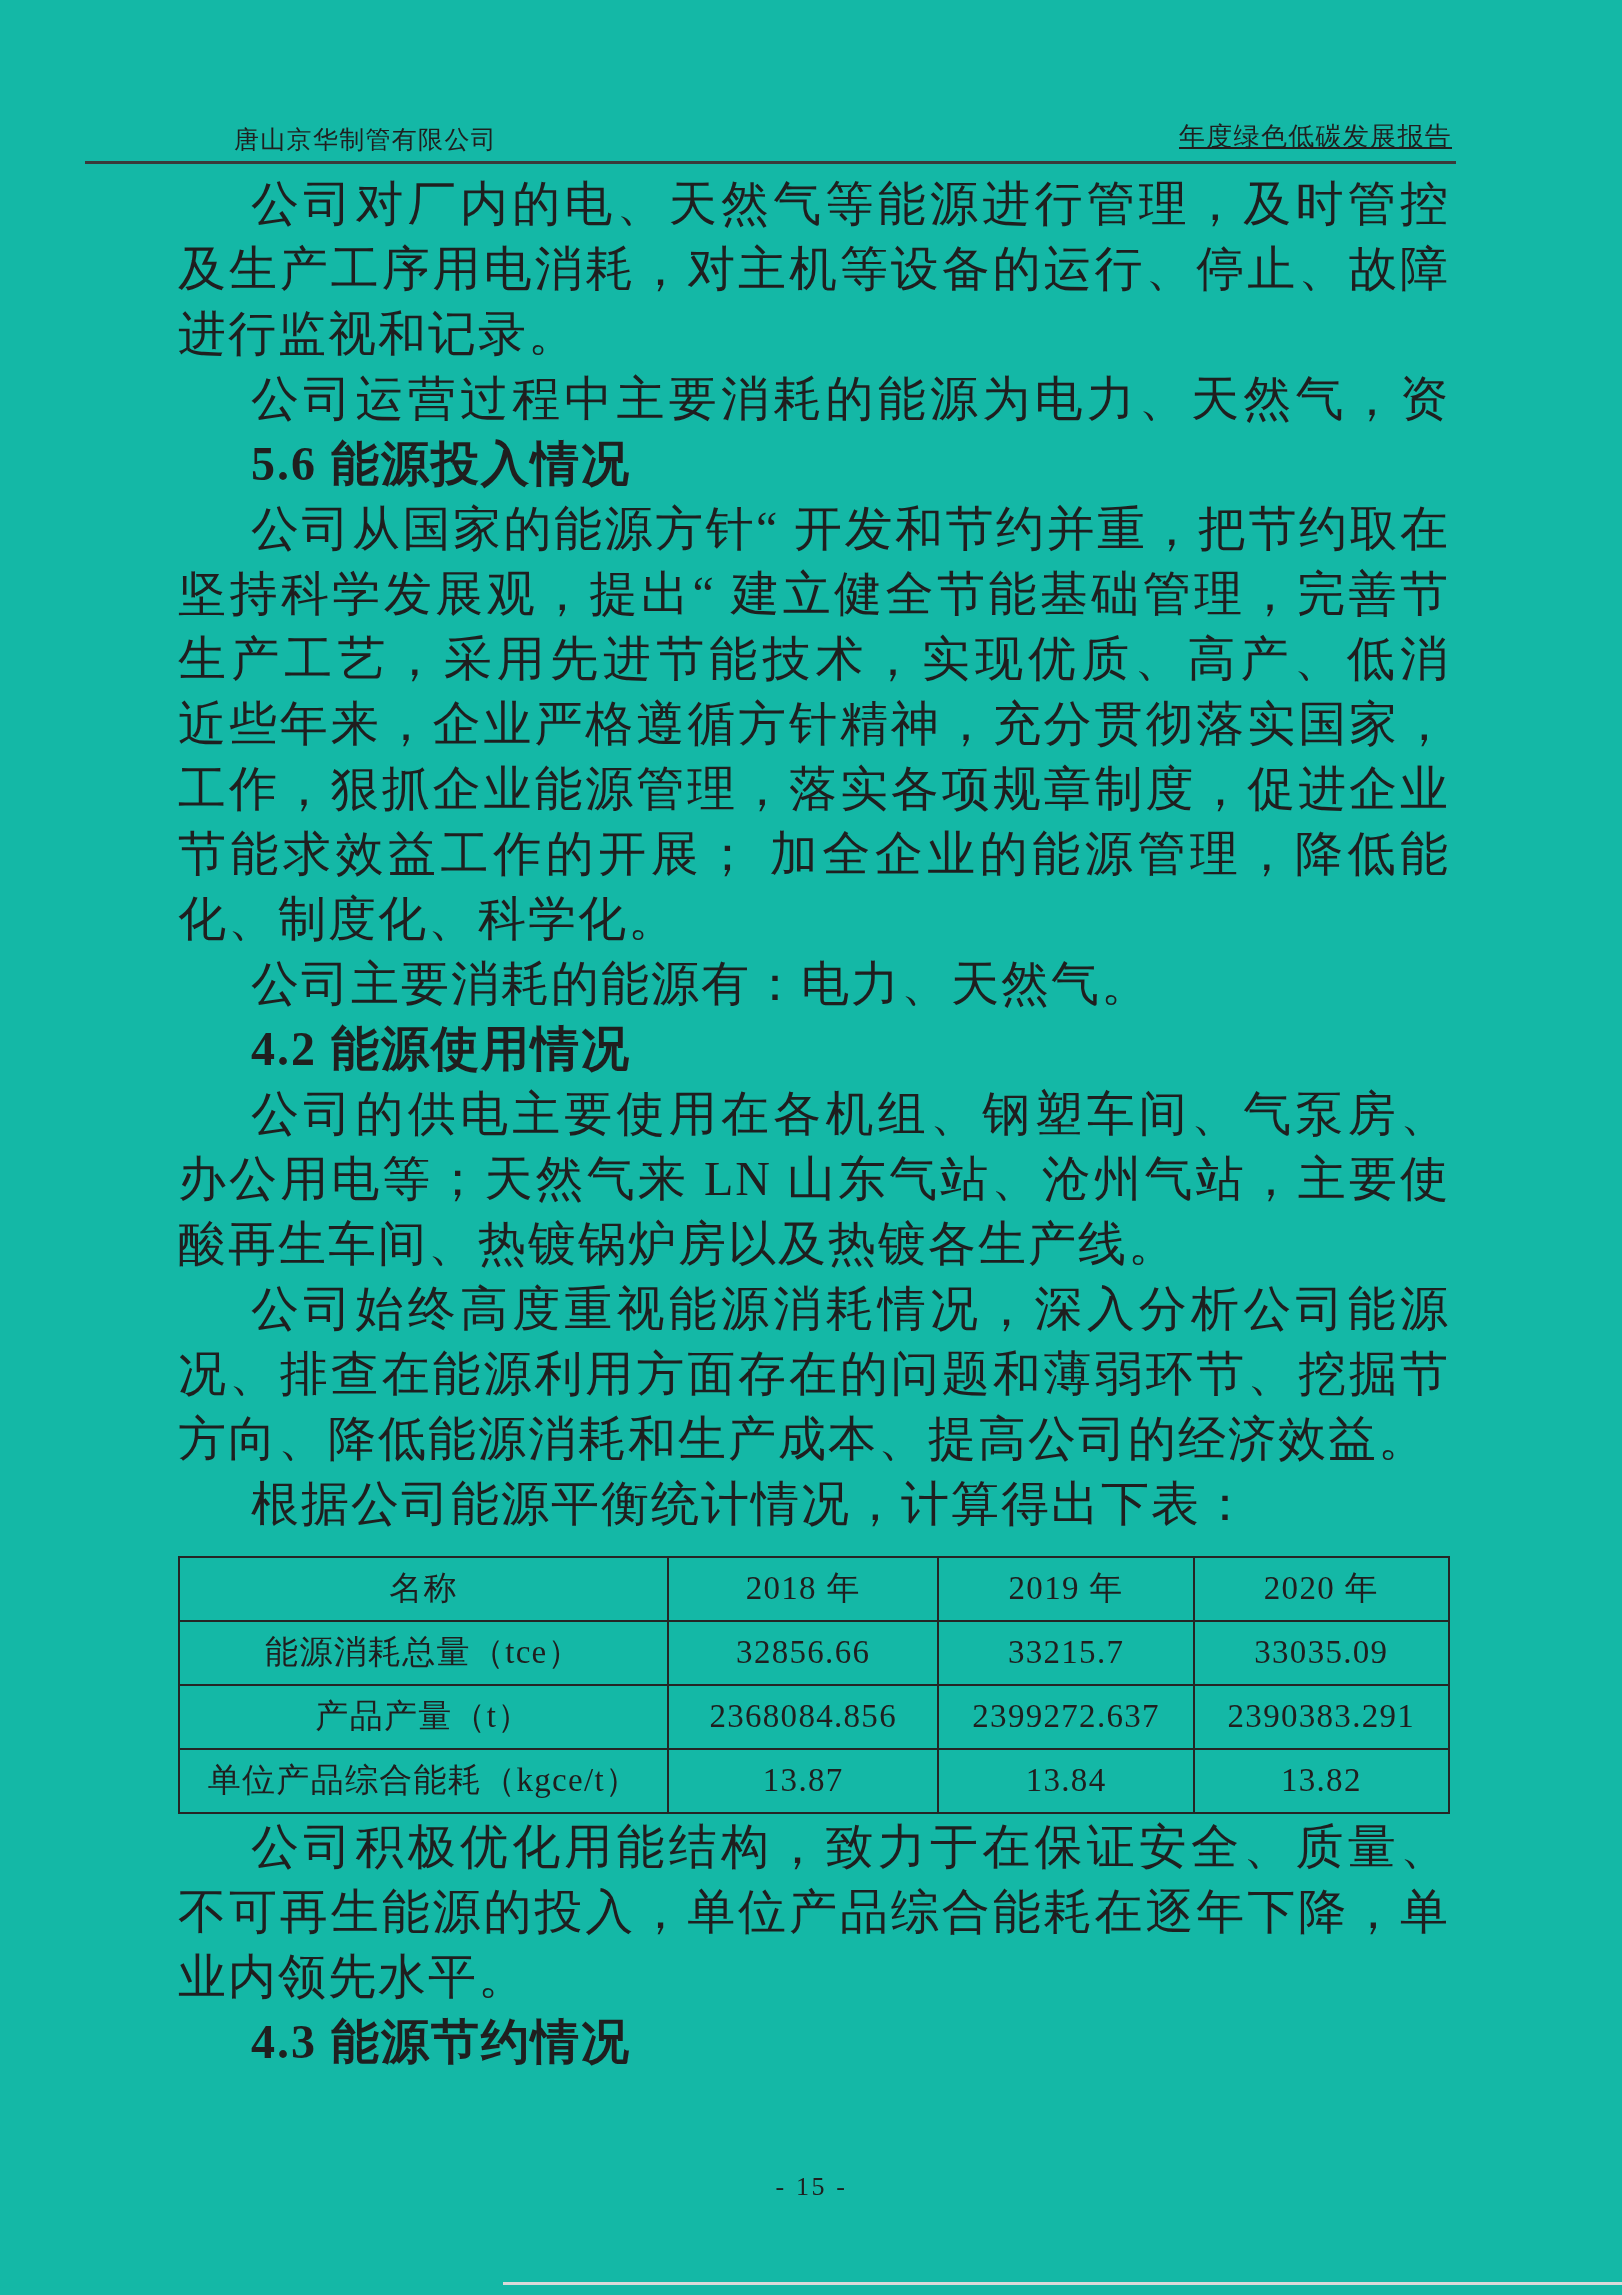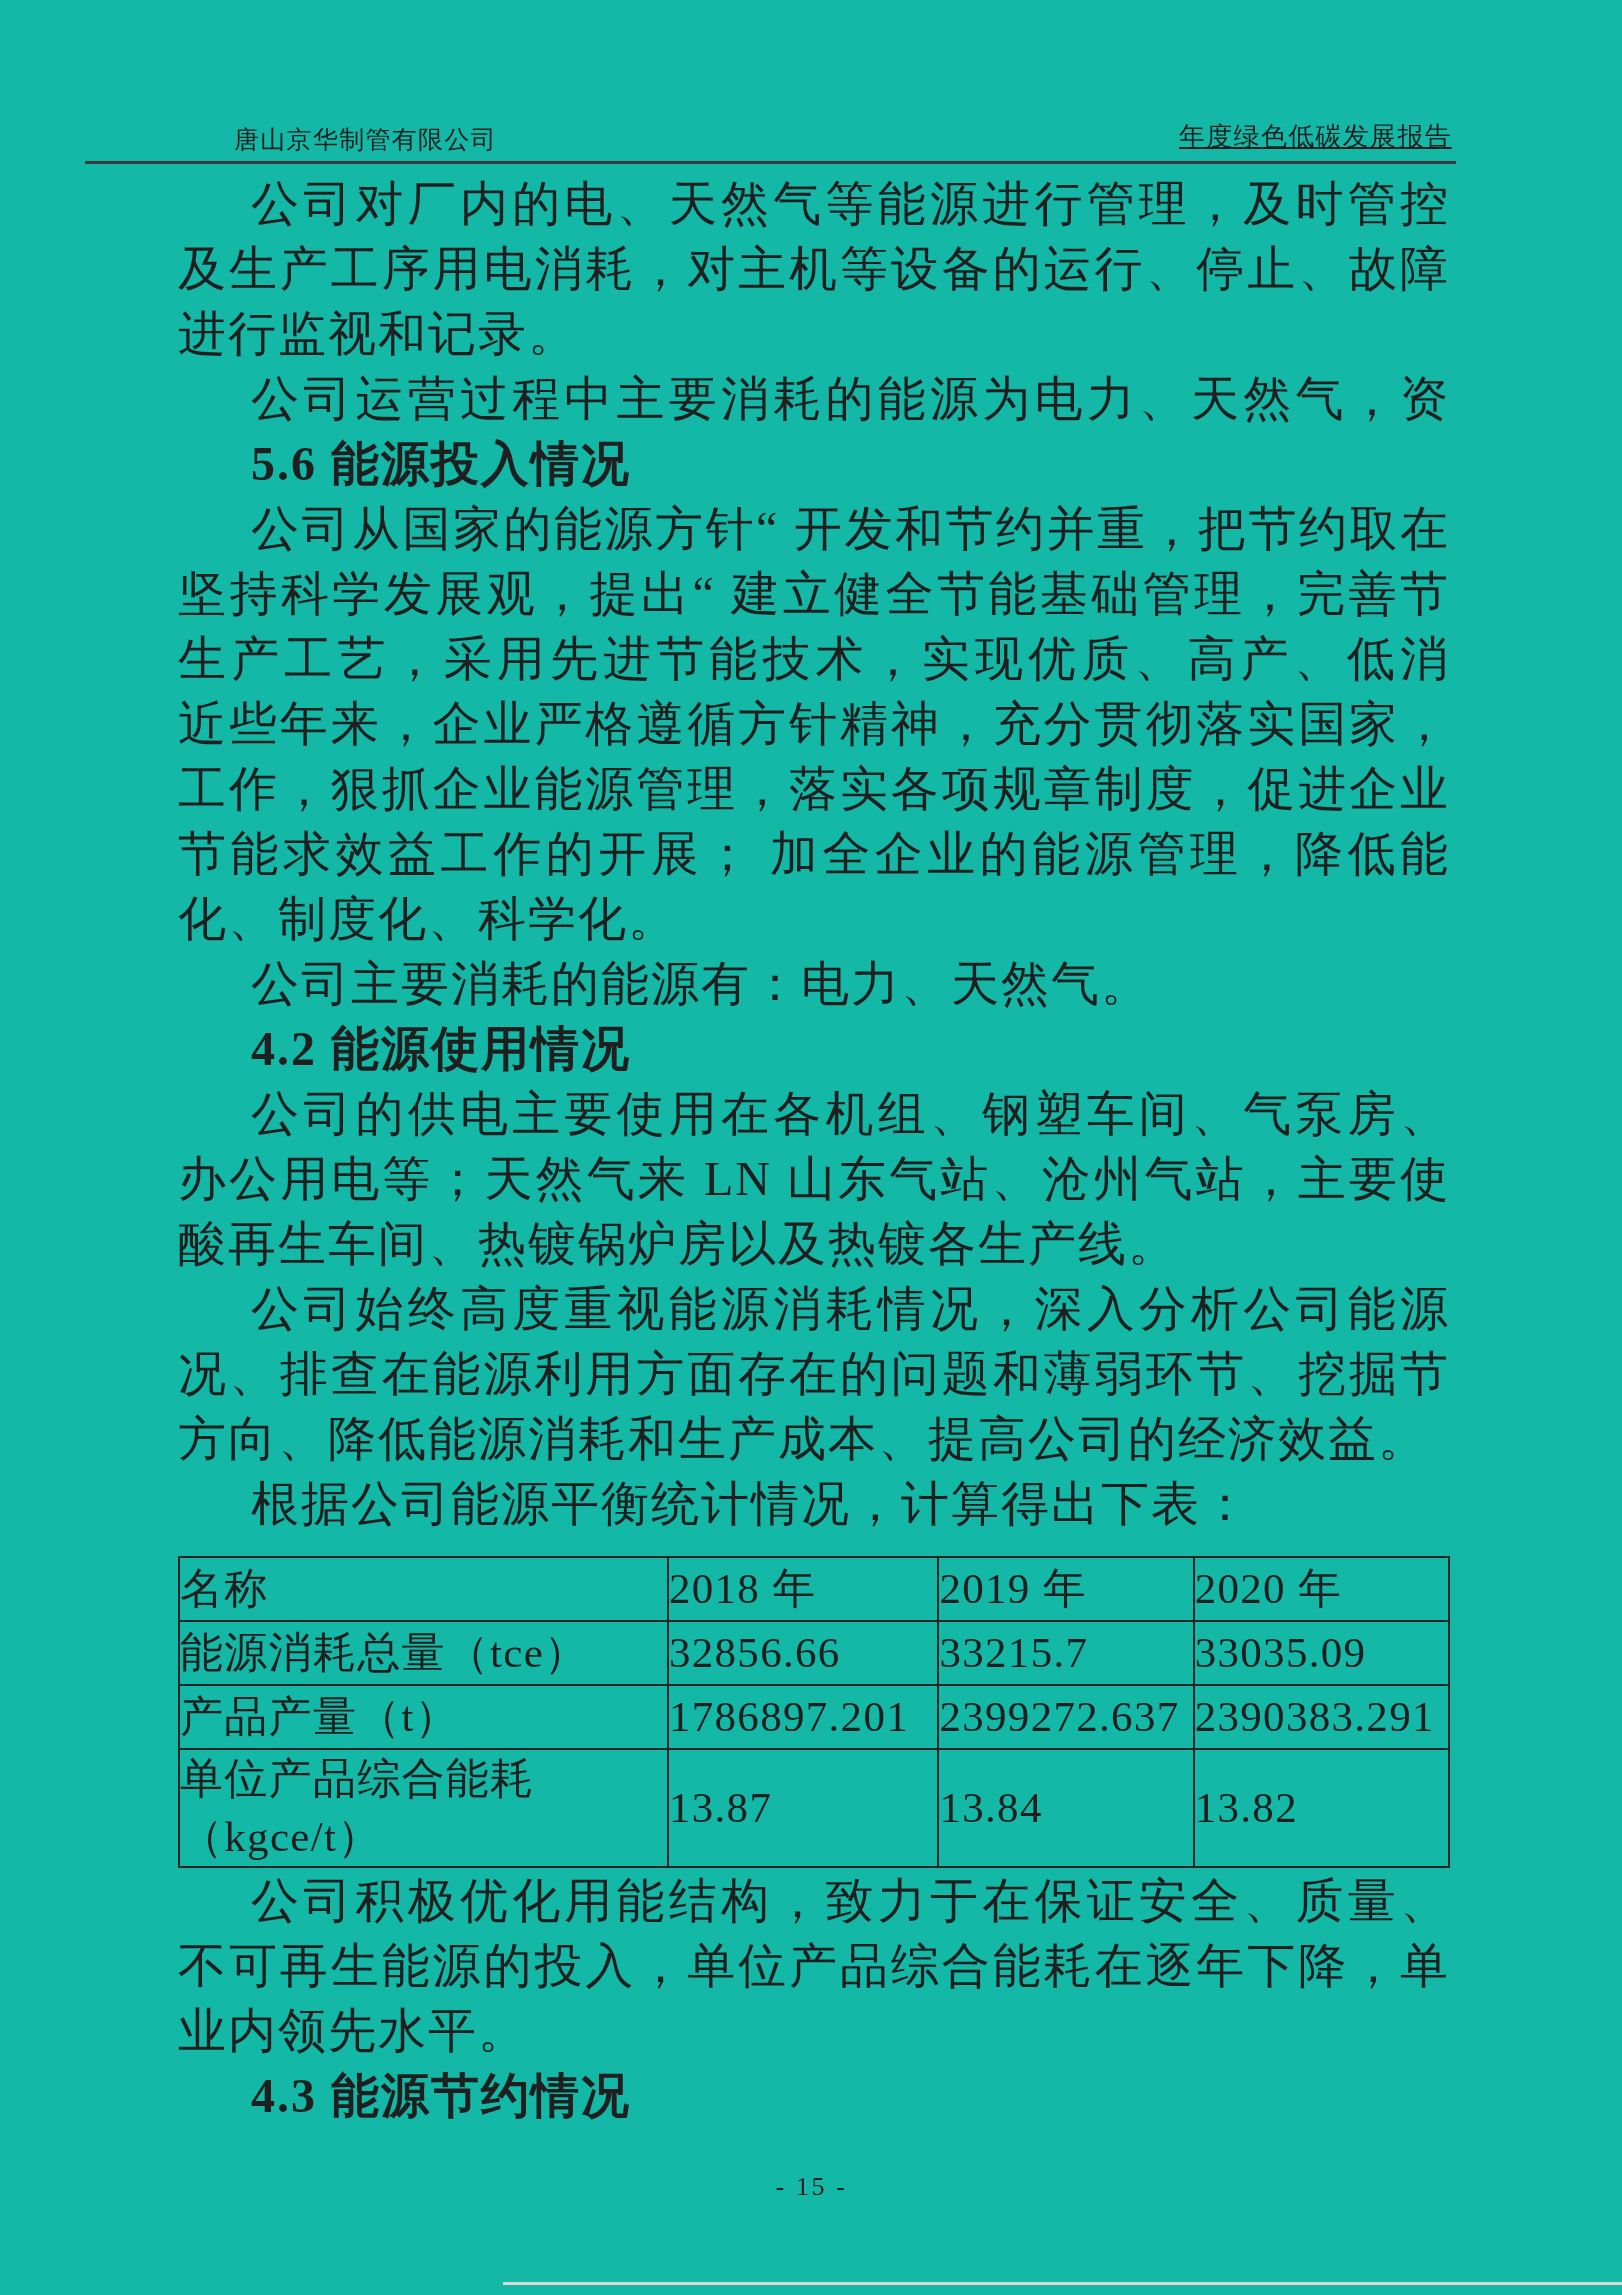--- a/index.html
+++ b/index.html
@@ -24,22 +24,22 @@
     overflow:hidden;
   }
   .ln.ind{text-indent:73px;}
   .ln.fill{text-align-last:justify;}
   .ln.hd{font-weight:700;}
   
   .tbl{width:100%;border-collapse:collapse;table-layout:fixed;margin-top:19.6px;}
   .tbl td{
     border:2px solid #252525;
     border-top-width:2.6px;border-bottom-width:2.6px;
-    height:62px;text-align:left;vertical-align:middle;
-    font-size:43px;letter-spacing:1.3px;padding:0;
+    height:62px;text-align:center;vertical-align:middle;
+    font-size:33px;letter-spacing:1.3px;padding:0;
   }
   
   .footer{position:absolute;top:2172px;left:0;width:100%;text-align:center;font-size:26px;letter-spacing:2.6px;}
   .scan-line{position:absolute;top:2282px;left:503px;width:1120px;height:3.3px;background:#d9d9d9;}
 </style>
 </head>
 <body>
 
 <div class="page">
 
@@ -93,21 +93,21 @@
           <td>2020 年</td>
         </tr>
         <tr>
           <td>能源消耗总量（tce）</td>
           <td>32856.66</td>
           <td>33215.7</td>
           <td>33035.09</td>
         </tr>
         <tr>
           <td>产品产量（t）</td>
-          <td>1786897.201</td>
+          <td>2368084.856</td>
           <td>2399272.637</td>
           <td>2390383.291</td>
         </tr>
         <tr>
           <td>单位产品综合能耗（kgce/t）</td>
           <td>13.87</td>
           <td>13.84</td>
           <td>13.82</td>
         </tr>
       </tbody>

